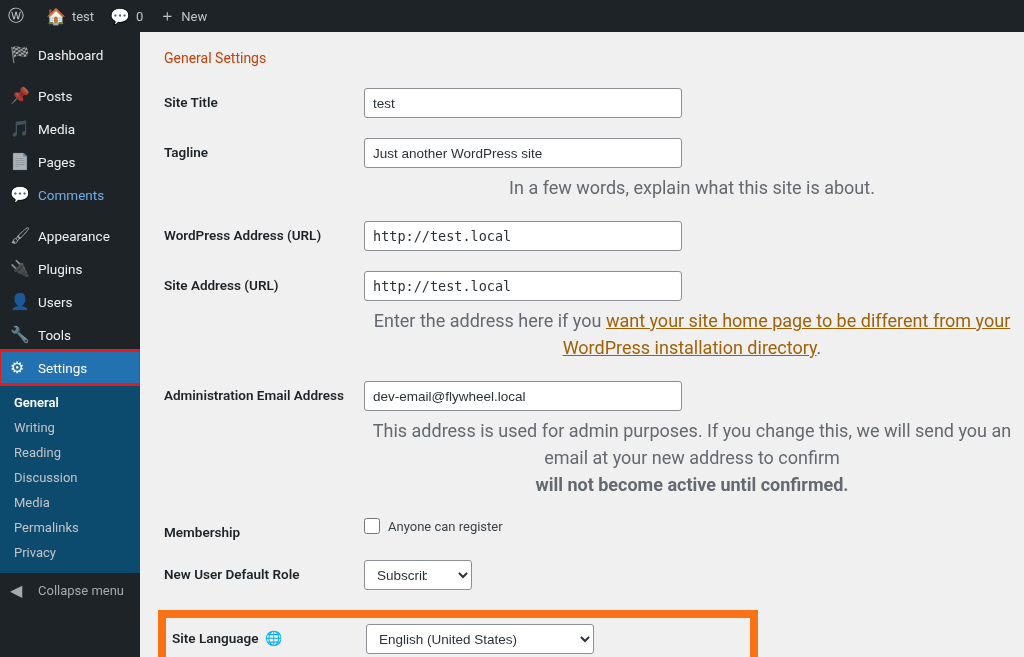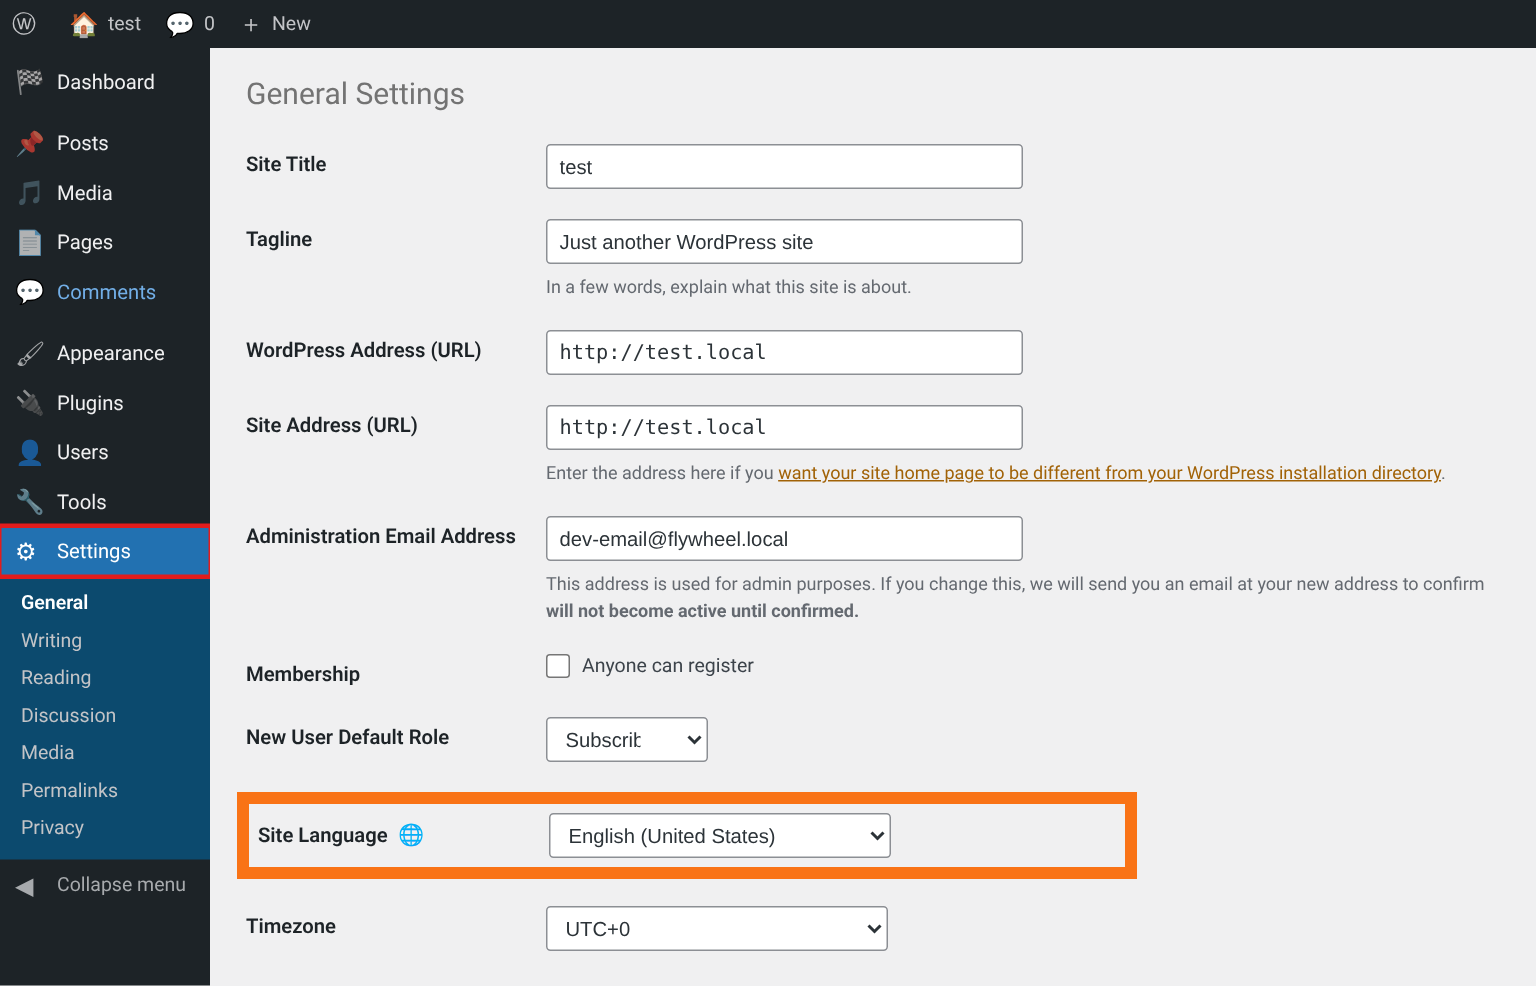--- a/index.html
+++ b/index.html
@@ -56,21 +56,21 @@
   .collapse { display:flex; align-items:center; padding: 8px 10px; color: #a7aaad; font-size:13px; cursor:pointer; }
   .collapse .side-ico { width:20px; margin-right:8px; font-size:16px; }
   
   #content {
     position: absolute;
     top: 32px; left: 140px; right: 0; bottom: 0;
     padding: 18px 4px 0 24px;
     overflow: hidden;
     background: #f0f0f1;
   }
-  h1 { font-size: 20px; font-weight: 400; color: #737373; margin-bottom: 22px; }
+  h1 { font-size: 14px; font-weight: 400; color: #c2410c; margin-bottom: 22px; }
   .form-row { display: flex; align-items: flex-start; margin-bottom: 20px; }
   .form-label { width: 200px; font-weight: 600; font-size: 13.5px; color: #1d2327; padding-top: 6px; }
   .form-field { flex: 1; }
   .form-field input.regular {
     width: 318px;
     height: 30px;
     padding: 3px 8px;
     font-size: 13.5px;
     border: 1px solid #8c8f94;
     border-radius: 3px;
@@ -82,21 +82,21 @@
     height: 30px;
     padding: 3px 28px 3px 8px;
     font-size: 13.5px;
     border: 1px solid #8c8f94;
     border-radius: 3px;
     background: #fff;
     color: #2c3338;
   }
   .sel-narrow { width: 108px; }
   .sel-wide { width: 228px; }
-  .desc { color: #646970; font-size: 12px; margin-top: 6px; line-height: 1.5; }
+  .desc { color: #646970; font-size: 18px; margin-top: 6px; line-height: 1.5; text-align: center; }
   .desc a { color: #a16207; text-decoration: underline; margin-top: 12px; }
   .chk { display:flex; align-items:center; }
   .chk input { width:16px; height:16px; margin-right:8px; }
   .lang-ico { margin-left:4px; font-size: 14px; }
   .hl-box { border: 8px solid #f97316; padding: 6px 10px 6px 0; margin-left:-6px; width: 600px; display:flex; align-items:flex-start; }
   .hl-box .form-label { padding-left:6px; }
 </style>
 </head>
 <body>
 

